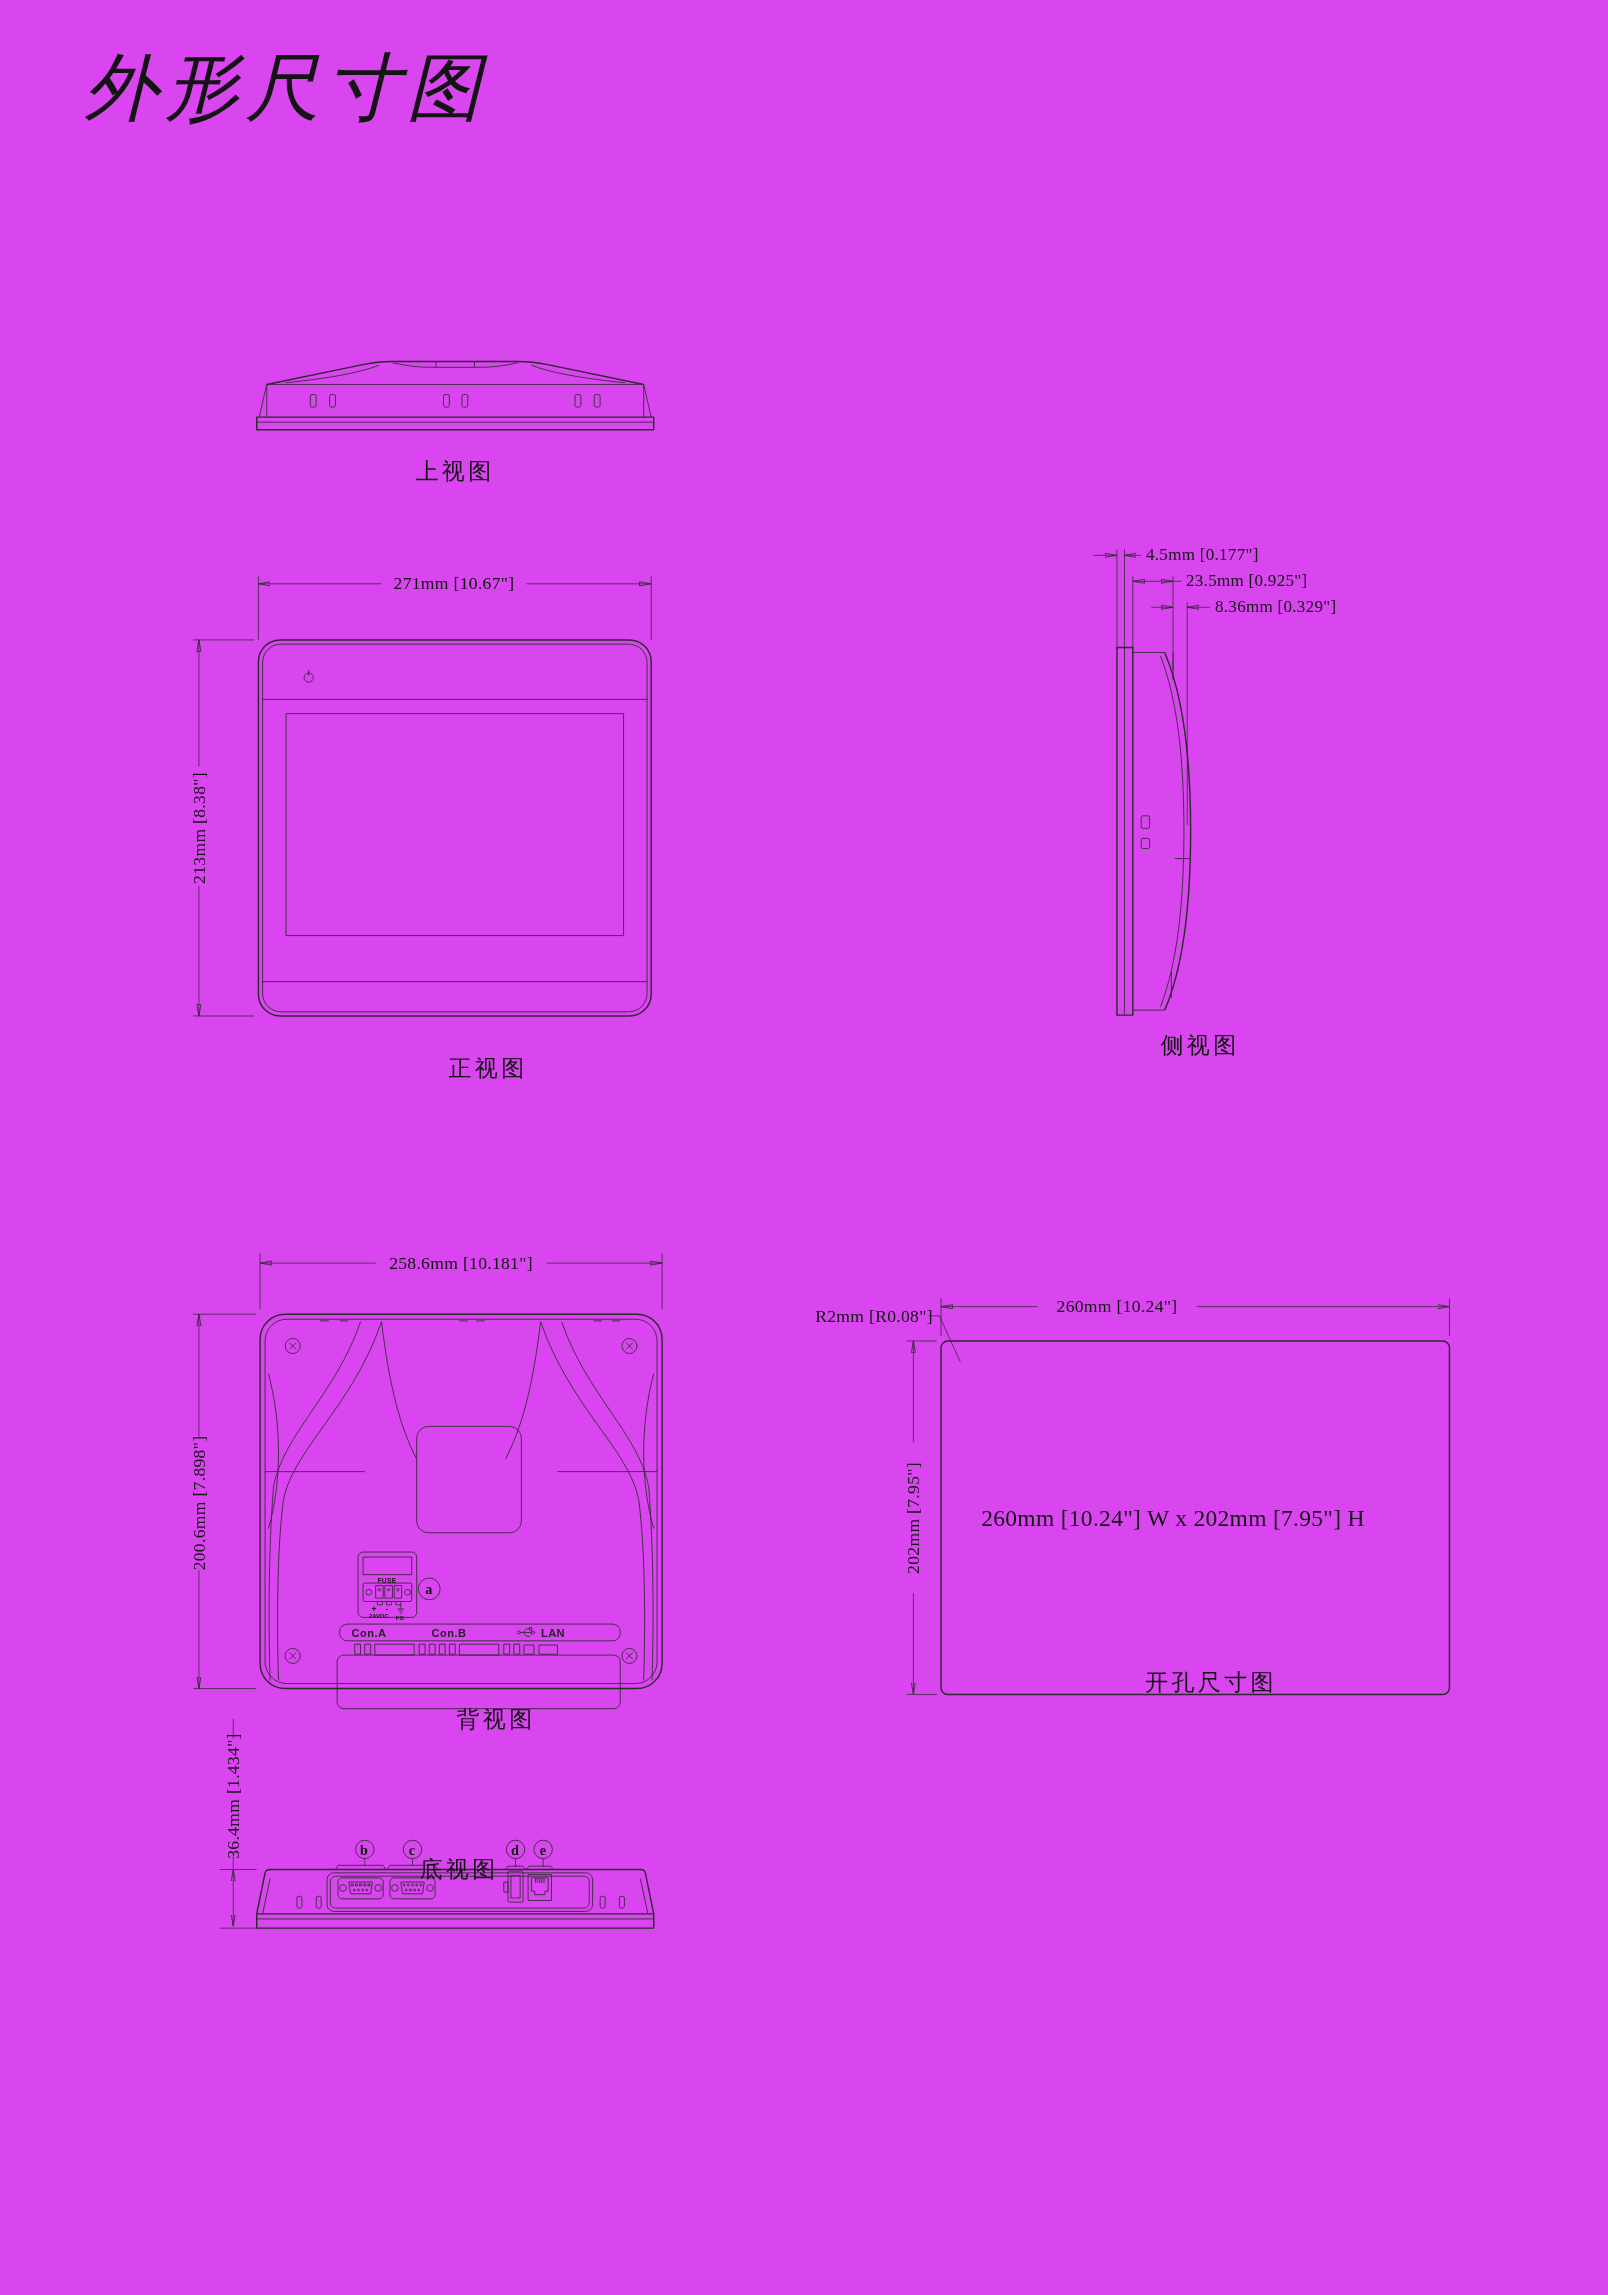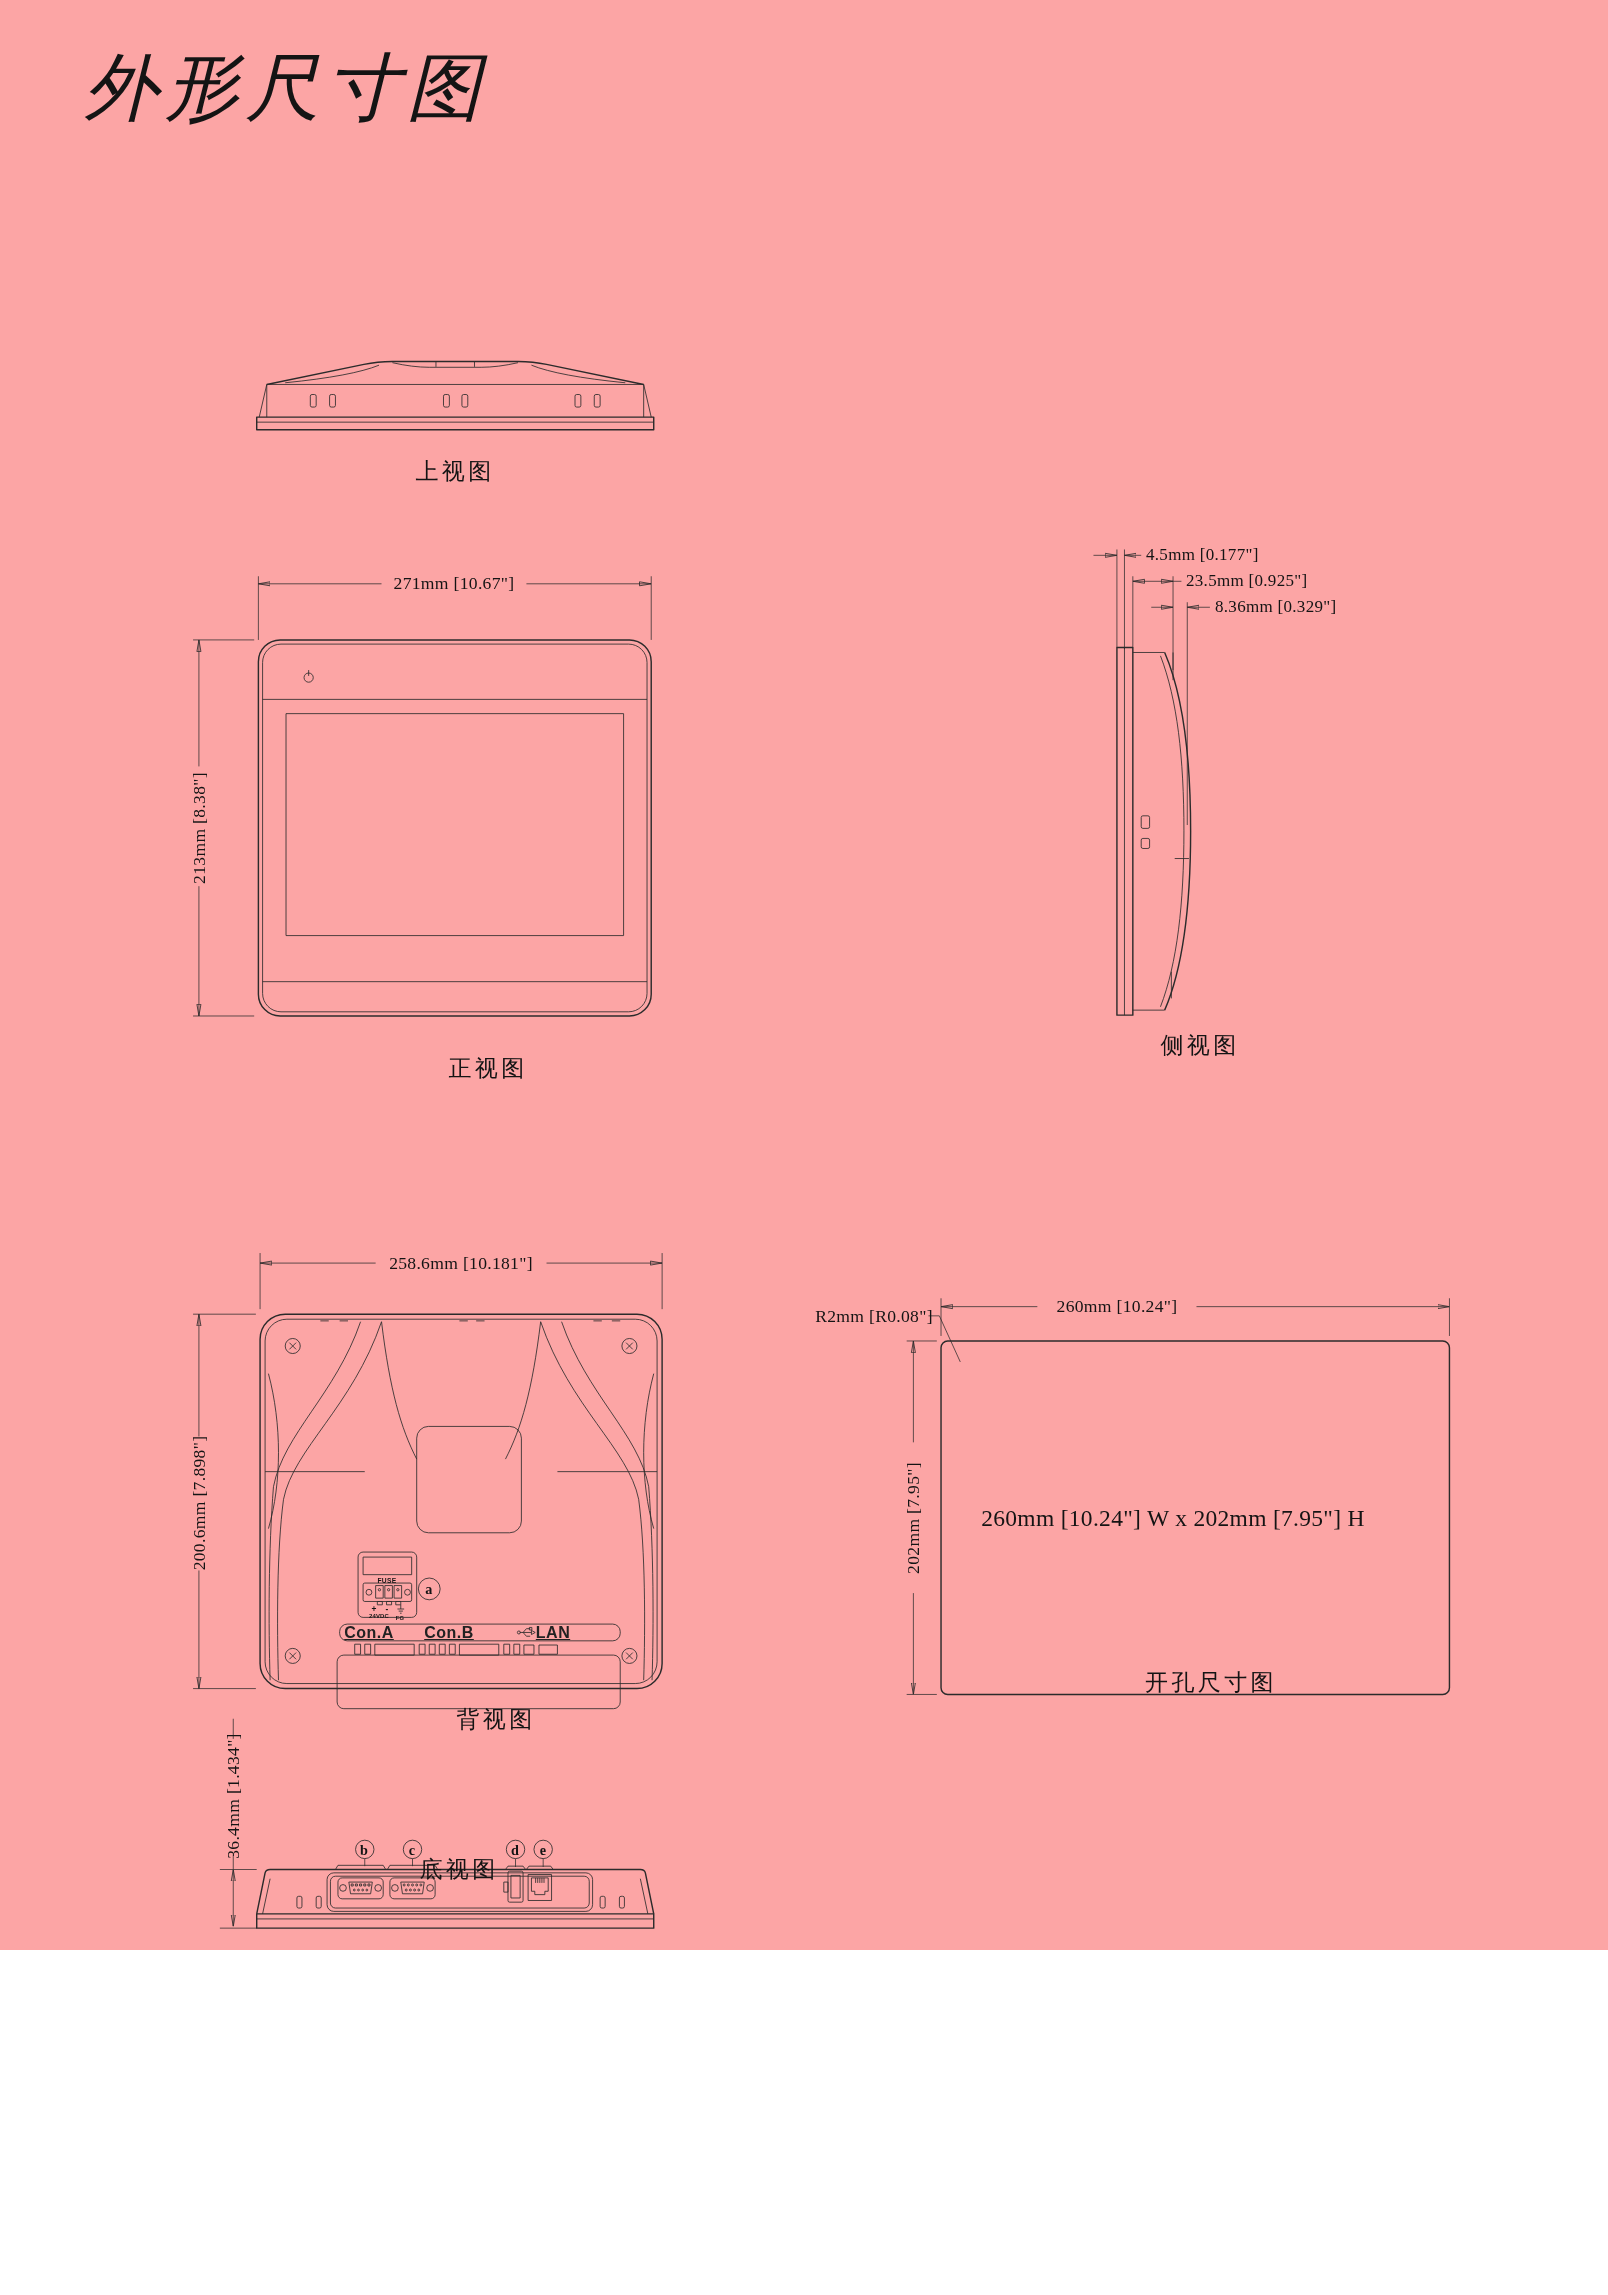--- a/index.html
+++ b/index.html
@@ -1,33 +1,33 @@
 <!DOCTYPE html>
 <html style="font-size:13.4px"><head>
 <meta charset="utf-8">
 <style>
   html,body{margin:0;padding:0;background:#ffffff;}
-  .page{position:relative;width:1609px;height:1950px;background:#fca5a5;overflow:hidden;
+  .page{position:relative;width:1609px;height:2295px;background:#d946ef;overflow:hidden;
         font-family:"Liberation Serif",serif;color:#141414;}
   svg.art{position:absolute;left:0;top:0;}
   svg.art path,svg.art rect,svg.art line,svg.art circle,svg.art polyline{fill:none;stroke:#2b2b2b;stroke-linejoin:round;}
   .o{stroke-width:1.7;}
   .d{stroke-width:1;}
   .x{stroke-width:0.9;stroke:#222;}
   .f{fill:#2b2b2b;stroke:none;}
   .t{position:absolute;transform:translate(-50%,-50%);white-space:nowrap;font-size:17.6px;letter-spacing:0.3px;}
   .rot{transform:translate(-50%,-50%) rotate(-90deg);}
   .la{transform:translate(0,-50%);}
   .view-label{font-size:23px;letter-spacing:3.4px;}
   .page-title{position:absolute;left:84px;top:39px;font-size:74px;font-style:italic;letter-spacing:6.7px;white-space:nowrap;}
   .callout-letter{font-size:14.2px;font-weight:bold;}
   .tinybold{font-size:6.7px;font-family:"Liberation Sans",sans-serif;font-weight:bold;letter-spacing:0.3px;}
   .tiny2{font-size:5.9px;font-family:"Liberation Sans",sans-serif;font-weight:bold;letter-spacing:0.2px;}
   .sym{font-size:8.4px;font-family:"Liberation Sans",sans-serif;font-weight:bold;}
-  .port{font-size:16px;font-family:"Liberation Sans",sans-serif;font-weight:bold;color:#222;letter-spacing:0.5px;text-decoration:underline;}
+  .port{font-size:11px;font-family:"Liberation Sans",sans-serif;font-weight:bold;color:#222;letter-spacing:0.5px;}
   .note{font-size:23.5px;}
 </style>
 </head>
 <body>
 
 <div class="page">
 
   <svg class="art" width="1609" height="2295" viewBox="0 0 1920 2740">
     <defs>
       <marker id="arrS" viewBox="0 0 14 8" refX="0" refY="4" markerWidth="14" markerHeight="8" markerUnits="userSpaceOnUse" orient="auto">

